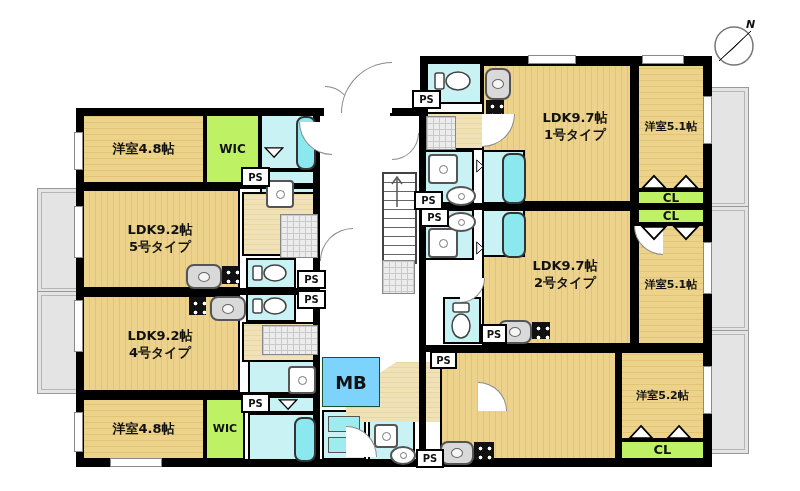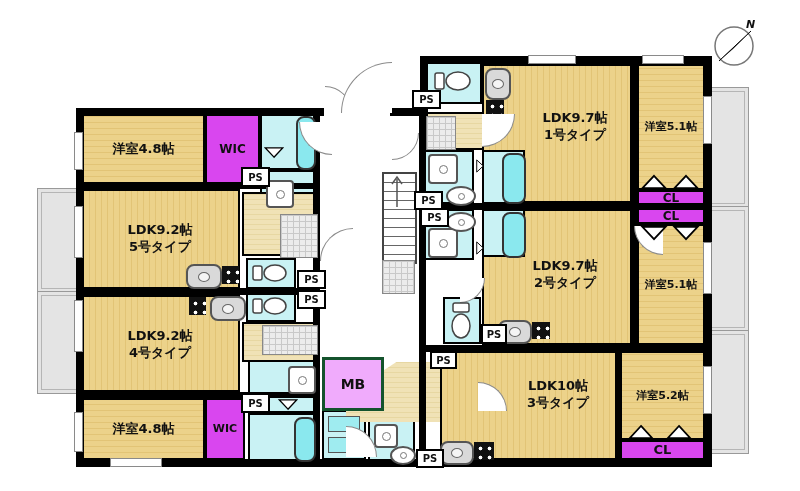--- a/index.html
+++ b/index.html
@@ -5,32 +5,32 @@
   html,body{margin:0;padding:0;background:#fff;}
   .plan{position:relative;width:800px;height:491px;background:#fff;overflow:hidden;
         font-family:"DejaVu Sans","Liberation Sans",sans-serif;color:#111;}
   .abs{position:absolute;box-sizing:border-box;}
   .wall{position:absolute;background:#000;z-index:4;}
   .slab{position:absolute;background:#fff;z-index:1;}
   .room{position:absolute;box-sizing:border-box;border:2px solid #000;z-index:3;
         display:flex;align-items:center;justify-content:center;text-align:center;}
   .yv{background:repeating-linear-gradient(90deg,#ecd28a 0 5px,#e2c476 5px 6px);}
   .yh{background:repeating-linear-gradient(0deg,#ecd28a 0 5px,#e2c476 5px 6px);}
-  .pink{background:#d946ef;}
+  .pink{background:#bef264;}
   .cyan{background:#c9f2f4;}
   .beige{background:repeating-linear-gradient(0deg,#f0e2b6 0 4px,#e7d7a2 4px 5px);}
   .checker{position:absolute;z-index:4;background-color:#ececec;
      background-image:linear-gradient(#c9c9c9 1px,transparent 1px),linear-gradient(90deg,#c9c9c9 1px,transparent 1px);
      background-size:6px 6px;border:1px solid #888;}
   .label{font-weight:bold;line-height:1.25;}
   .balcony{position:absolute;background:#e4e4e4;border:1px solid #999;z-index:0;}
   .balcony .rail{position:absolute;left:3px;top:3px;right:3px;bottom:3px;border:1px solid #b5b5b5;}
   .ps{position:absolute;background:#fff;border:2px solid #000;z-index:7;font-weight:bold;font-size:10px;
       display:flex;align-items:center;justify-content:center;}
-  .mb{position:absolute;background:#f0abfc;border:3px solid #14532d;z-index:6;font-weight:bold;font-size:14px;
+  .mb{position:absolute;background:#7dd3fc;border:1px solid #14532d;z-index:6;font-weight:bold;font-size:18px;
       display:flex;align-items:center;justify-content:center;}
   .tub{position:absolute;background:#8ae8ee;border:2px solid #333;border-radius:8px;z-index:5;}
   .sink{position:absolute;background:#d9d9d9;border:2px solid #555;border-radius:8px;z-index:5;
         display:flex;align-items:center;justify-content:center;}
   .sink .dot{width:10px;height:8px;border:1.5px solid #666;border-radius:50%;background:#f5f5f5;}
   .basin{position:absolute;background:#fff;border:2px solid #555;border-radius:4px;z-index:5;
         display:flex;align-items:center;justify-content:center;}
   .basin .dot{width:7px;height:7px;border:1.5px solid #777;border-radius:50%;background:#fff;}
   .oval{position:absolute;background:#fff;border:2px solid #555;border-radius:50%;z-index:5;
         display:flex;align-items:center;justify-content:center;}
@@ -258,24 +258,20 @@
     </svg>
 
   <div class="room cyan" style="left:443px;top:297px;width:38px;height:47px;"></div>
   <svg class="fix-svg" style="left:450px;top:302px;" width="22" height="38" viewBox="0 0 22 38">
       <rect x="3" y="1" width="16" height="9" rx="2" fill="#fff" stroke="#444" stroke-width="1.5"></rect>
       <ellipse cx="11" cy="24" rx="9" ry="12" fill="#fff" stroke="#444" stroke-width="1.5"></ellipse>
     </svg>
   <div class="arc br" style="left:460px;top:278px;width:24px;height:24px;"></div>
   <div class="room beige" style="left:346px;top:362px;width:112px;height:60px;clip-path:polygon(0 100%,0 55%,45% 0,100% 0,100% 100%);border:none;z-index:3;"></div>
   <div class="room yv" style="left:440px;top:351px;width:177px;height:109px;"></div>
-  <div class="ldk-label" style="left:488px;top:378px;">
-    <span>LDK10帖</span><br>
-    <span>3号タイプ</span>
-  </div>
   <div class="arc tr" style="left:478px;top:382px;width:28px;height:28px;"></div>
   <div class="sink" style="left:440px;top:441px;width:30px;height:20px;">
       <span class="dot"></span>
     </div>
   <div class="stove" style="left:474px;top:442px;width:20px;height:18px;"></div>
   <div class="room yh" style="left:620px;top:351px;width:85px;height:89px;">
     <span class="label" style="font-size:11px;text-align:center;">洋室5.2帖</span>
   </div>
   <div class="room pink" style="left:620px;top:440px;width:85px;height:20px;">
     <span class="label" style="font-size:13px;">CL</span>

